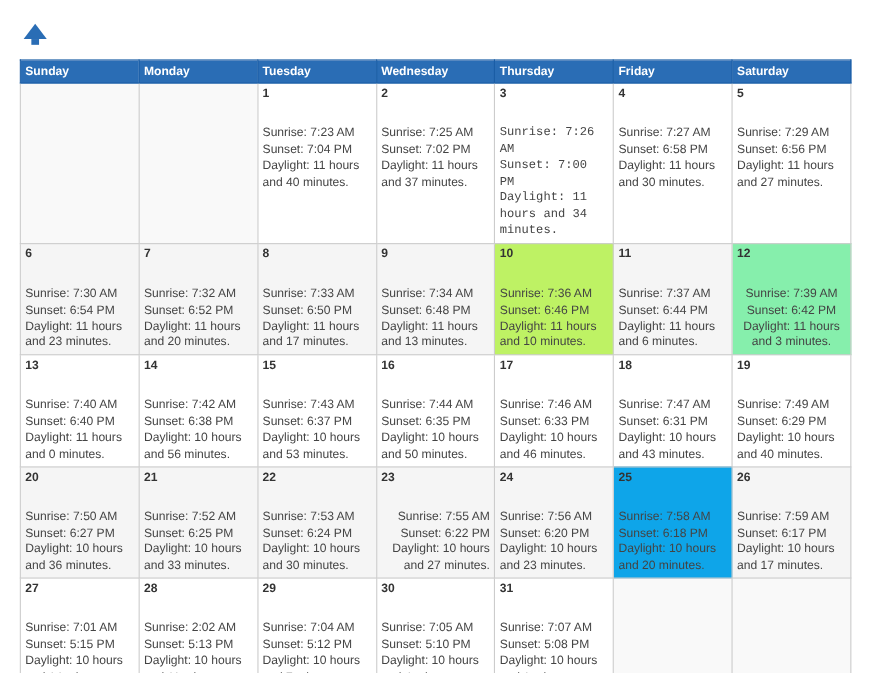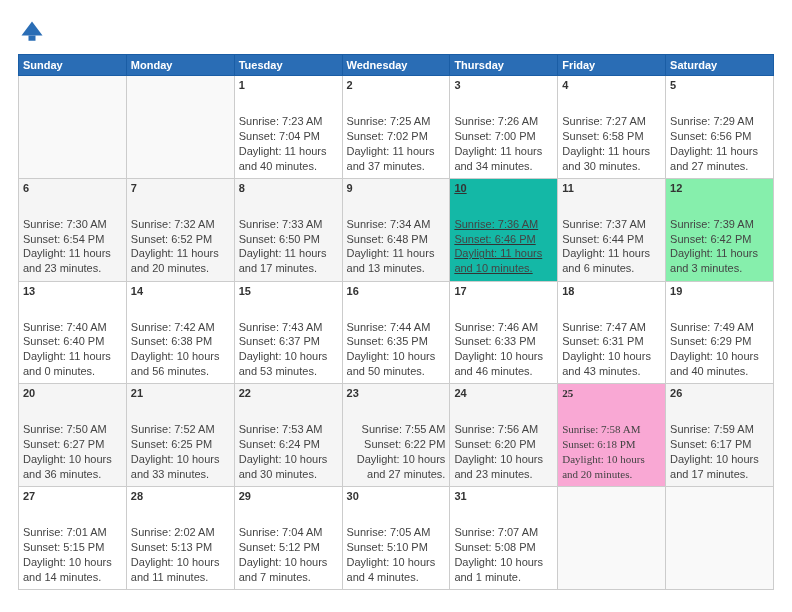--- a/index.html
+++ b/index.html
@@ -152,21 +152,21 @@
 Daylight: 11 hours and 40 minutes.</div>
           </td>
           <td>
             <span class="day-number">2</span>
             <div class="day-info" style="white-space: pre-line;">Sunrise: 7:25 AM
 Sunset: 7:02 PM
 Daylight: 11 hours and 37 minutes.</div>
           </td>
           <td>
             <span class="day-number">3</span>
-            <div class="day-info" style="white-space: pre-line;">Sunrise: 7:26 AM
+            <div class="day-info" style="white-space: pre-line; font-family: Liberation Mono, monospace;">Sunrise: 7:26 AM
 Sunset: 7:00 PM
 Daylight: 11 hours and 34 minutes.</div>
           </td>
           <td>
             <span class="day-number">4</span>
             <div class="day-info" style="white-space: pre-line;">Sunrise: 7:27 AM
 Sunset: 6:58 PM
 Daylight: 11 hours and 30 minutes.</div>
           </td>
           <td>
@@ -194,35 +194,35 @@
             <div class="day-info" style="white-space: pre-line;">Sunrise: 7:33 AM
 Sunset: 6:50 PM
 Daylight: 11 hours and 17 minutes.</div>
           </td>
           <td style="background: rgb(245, 245, 245);">
             <span class="day-number">9</span>
             <div class="day-info" style="white-space: pre-line;">Sunrise: 7:34 AM
 Sunset: 6:48 PM
 Daylight: 11 hours and 13 minutes.</div>
           </td>
-          <td style="background: #14b8a6; text-decoration: underline;">
+          <td style="background: #bef264;">
             <span class="day-number">10</span>
             <div class="day-info" style="white-space: pre-line;">Sunrise: 7:36 AM
 Sunset: 6:46 PM
 Daylight: 11 hours and 10 minutes.</div>
           </td>
           <td style="background: rgb(245, 245, 245);">
             <span class="day-number">11</span>
             <div class="day-info" style="white-space: pre-line;">Sunrise: 7:37 AM
 Sunset: 6:44 PM
 Daylight: 11 hours and 6 minutes.</div>
           </td>
           <td style="background: #86efac;">
             <span class="day-number">12</span>
-            <div class="day-info" style="white-space: pre-line;">Sunrise: 7:39 AM
+            <div class="day-info" style="white-space: pre-line; text-align: center;">Sunrise: 7:39 AM
 Sunset: 6:42 PM
 Daylight: 11 hours and 3 minutes.</div>
           </td>
         </tr>
         <tr>
           <td>
             <span class="day-number">13</span>
             <div class="day-info" style="white-space: pre-line;">Sunrise: 7:40 AM
 Sunset: 6:40 PM
 Daylight: 11 hours and 0 minutes.</div>
@@ -288,21 +288,21 @@
             <div class="day-info" style="white-space: pre-line; text-align: right;">Sunrise: 7:55 AM
 Sunset: 6:22 PM
 Daylight: 10 hours and 27 minutes.</div>
           </td>
           <td style="background: rgb(245, 245, 245);">
             <span class="day-number">24</span>
             <div class="day-info" style="white-space: pre-line;">Sunrise: 7:56 AM
 Sunset: 6:20 PM
 Daylight: 10 hours and 23 minutes.</div>
           </td>
-          <td style="background: #f9a8d4; font-family: Liberation Serif, serif;">
+          <td style="background: #0ea5e9;">
             <span class="day-number">25</span>
             <div class="day-info" style="white-space: pre-line;">Sunrise: 7:58 AM
 Sunset: 6:18 PM
 Daylight: 10 hours and 20 minutes.</div>
           </td>
           <td style="background: rgb(245, 245, 245);">
             <span class="day-number">26</span>
             <div class="day-info" style="white-space: pre-line;">Sunrise: 7:59 AM
 Sunset: 6:17 PM
 Daylight: 10 hours and 17 minutes.</div>

